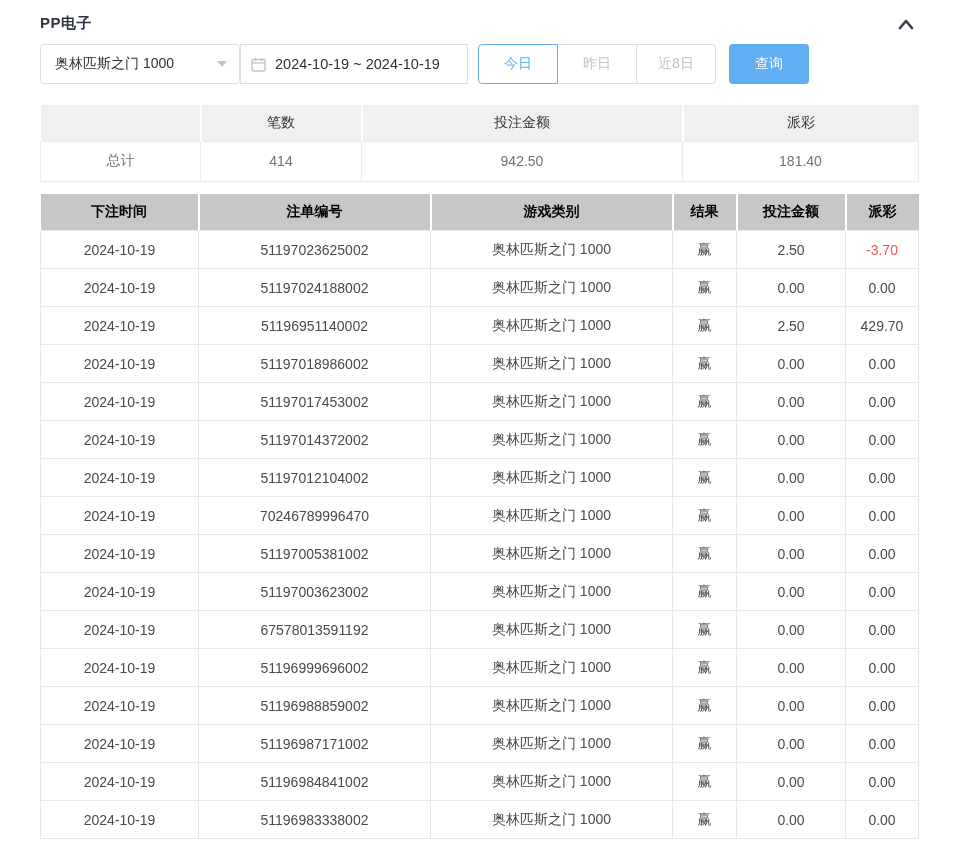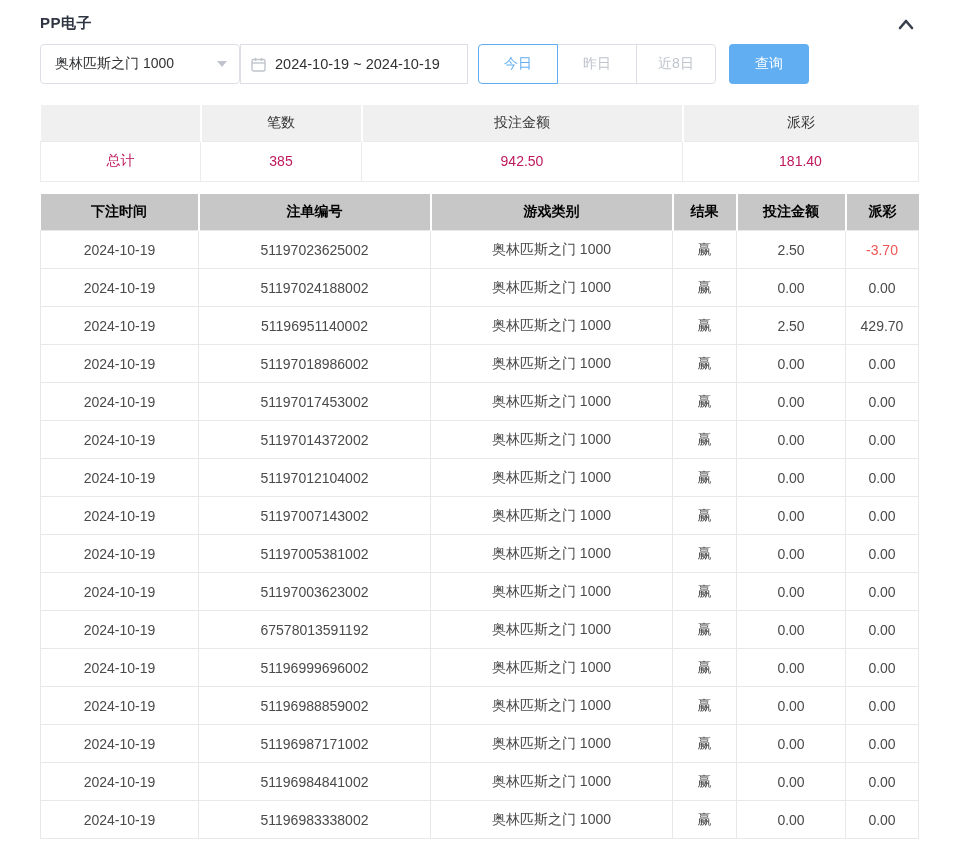--- a/index.html
+++ b/index.html
@@ -37,21 +37,21 @@
 
   
   table { border-collapse:collapse; table-layout:fixed; width:878px; }
   td, th { text-align:center; font-size:14px; overflow:hidden; white-space:nowrap; }
 
   
   .summary-table { margin-bottom:12px; }
   .summary-table th { height:36px; background:#f0f0f0; color:#333; font-weight:normal;
     border-right:2px solid #fff; }
   .summary-table th:last-child { border-right:none; }
-  .summary-table td { height:40px; background:#fff; color:#be185d;
+  .summary-table td { height:40px; background:#fff; color:#737373;
     border:1px solid #ebebeb; }
 
   
   .records-table th { height:37px; background:#c7c7c7; color:#000000; font-weight:bold;
     border-right:2px solid #fff; }
   .records-table th:last-child { border-right:none; }
   .records-table td { height:38px; background:#fff; color:#4a4a4a;
     border:1px solid #e8e8e8; }
   .records-table td.neg { color:#f05555; }
 
@@ -111,21 +111,21 @@
       <tr>
           <th></th>
           <th>笔数</th>
           <th>投注金额</th>
           <th>派彩</th>
         </tr>
     </thead>
     <tbody>
       <tr>
         <td>总计</td>
-        <td>385</td>
+        <td>414</td>
         <td>942.50</td>
         <td>181.40</td>
       </tr>
     </tbody>
   </table>
 
   <table class="records-table">
     <colgroup>
         <col style="width:158px">
         <col style="width:232px">
@@ -196,21 +196,21 @@
         <tr>
           <td>2024-10-19</td>
           <td>51197012104002</td>
           <td>奥林匹斯之门 1000</td>
           <td>赢</td>
           <td>0.00</td>
           <td>0.00</td>
         </tr>
         <tr>
           <td>2024-10-19</td>
-          <td>51197007143002</td>
+          <td>70246789996470</td>
           <td>奥林匹斯之门 1000</td>
           <td>赢</td>
           <td>0.00</td>
           <td>0.00</td>
         </tr>
         <tr>
           <td>2024-10-19</td>
           <td>51197005381002</td>
           <td>奥林匹斯之门 1000</td>
           <td>赢</td>

